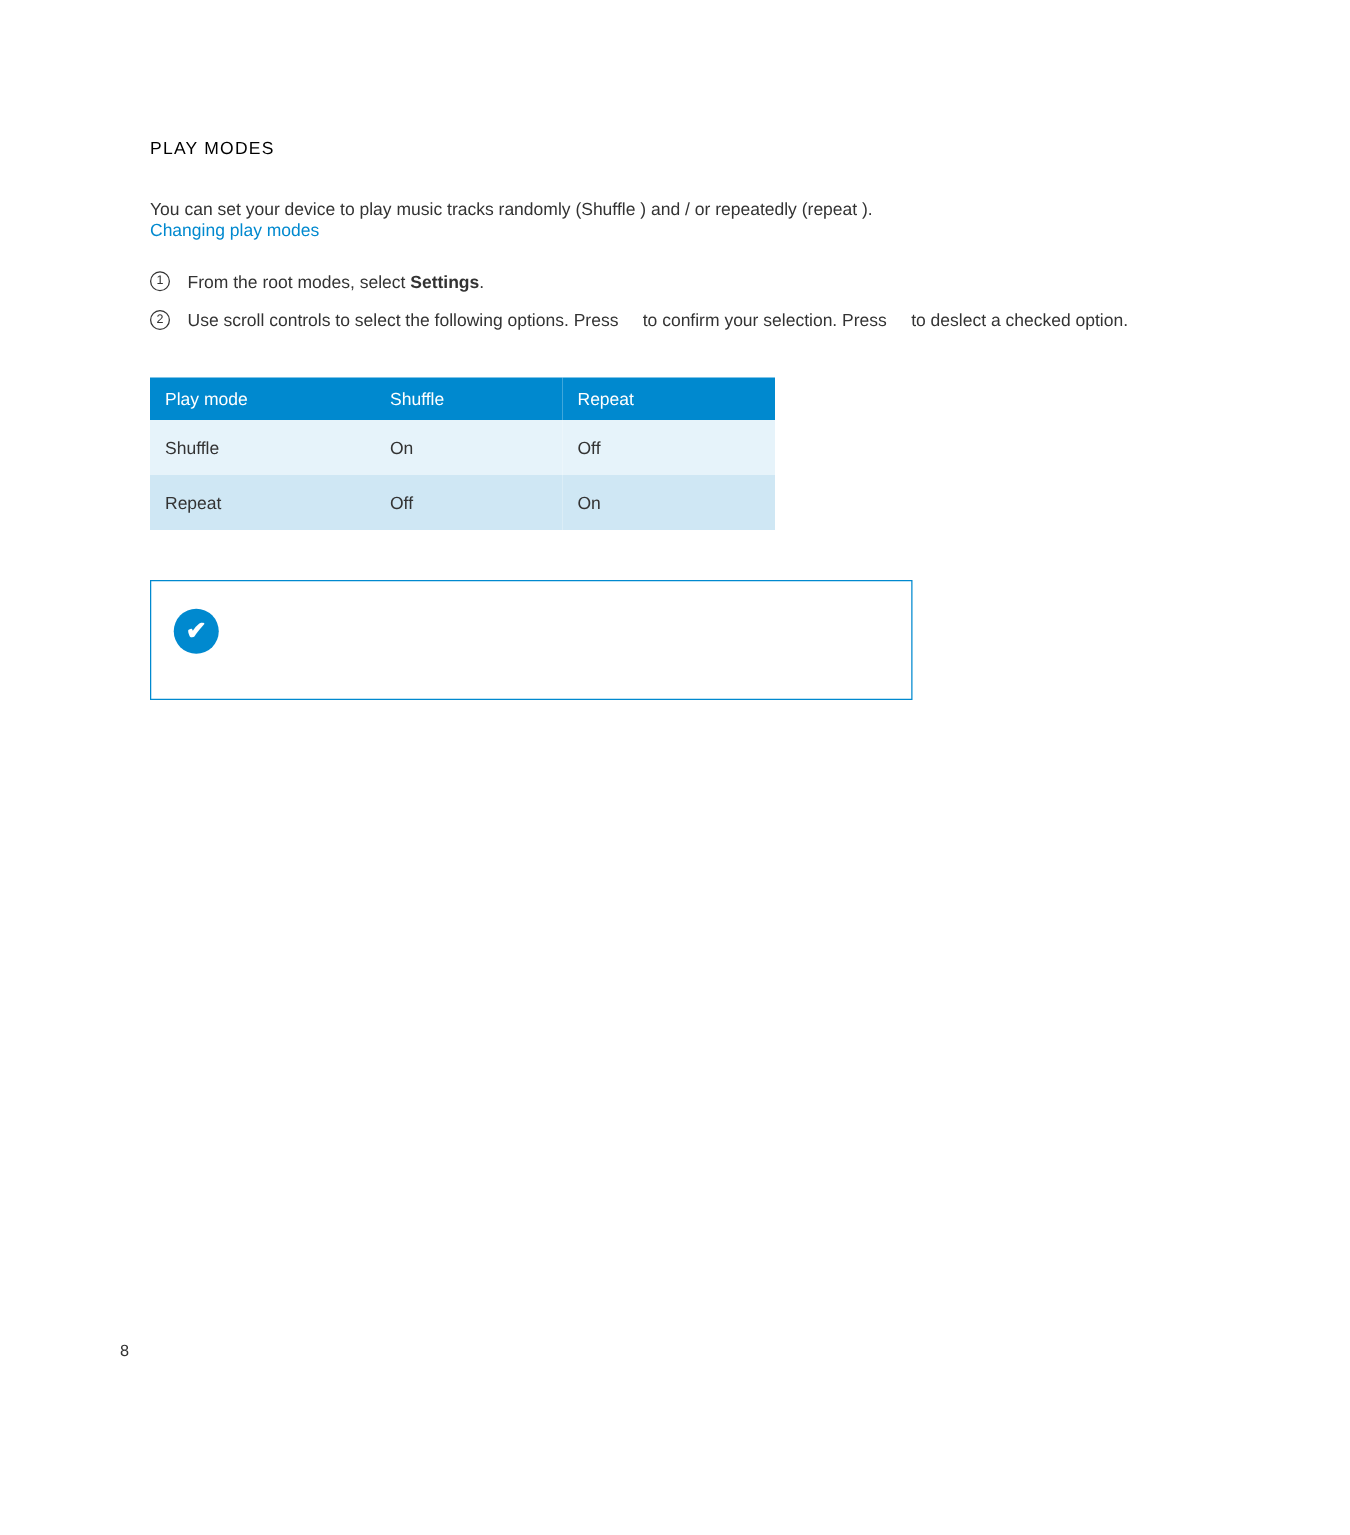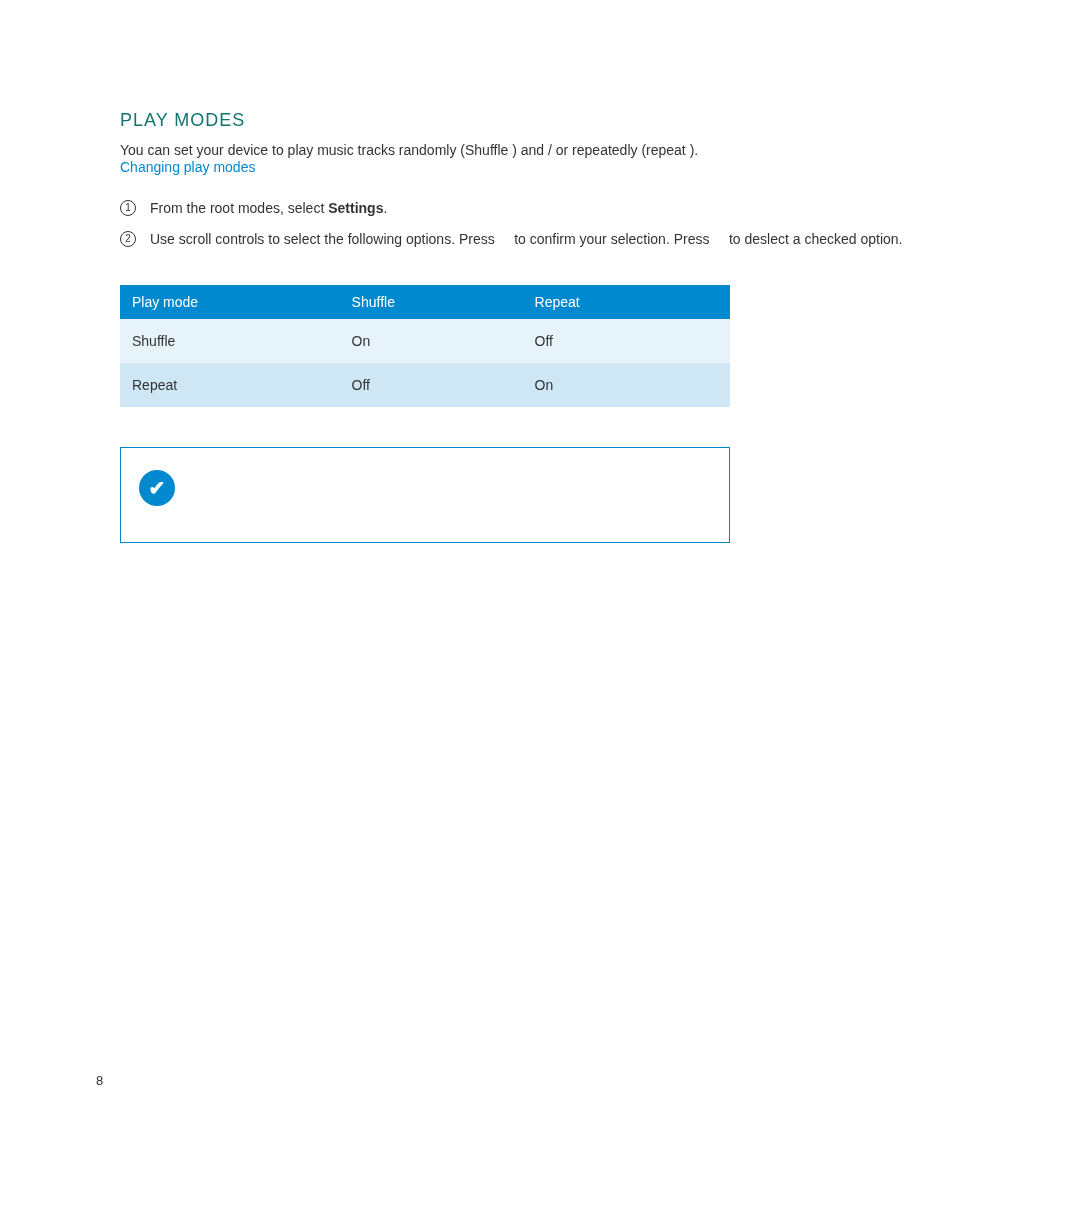--- a/index.html
+++ b/index.html
@@ -19,24 +19,24 @@
       padding: 110px 120px 0 120px;
     }
     .page-title {
       font-size: 30px;
       font-weight: 400;
       color: #0089cf;
       margin-bottom: 18px;
       letter-spacing: 0.5px;
     }
     .subtitle {
-      font-size: 18px;
-      color: #0f766e;
+      font-size: 14px;
+      color: #000000;
       letter-spacing: 1px;
-      margin-bottom: 10px;
+      margin-bottom: 32px;
     }
     .intro {
       font-size: 14px;
       color: #333;
       line-height: 1.3;
     }
     .subheading {
       font-size: 14px;
       color: #0089cf;
       margin-bottom: 24px;
@@ -67,21 +67,21 @@
       flex-basis: 16px;
       flex-shrink: 0;
     }
     .step-body {
       flex: 1;
     }
     .step-body strong {
       font-weight: 700;
     }
     .table-wrap {
-      width: 610px;
+      width: 500px;
       margin-bottom: 40px;
     }
     table {
       width: 100%;
       border-collapse: collapse;
       font-size: 14px;
     }
     thead th {
       background: #0089cf;
       color: #fff;

